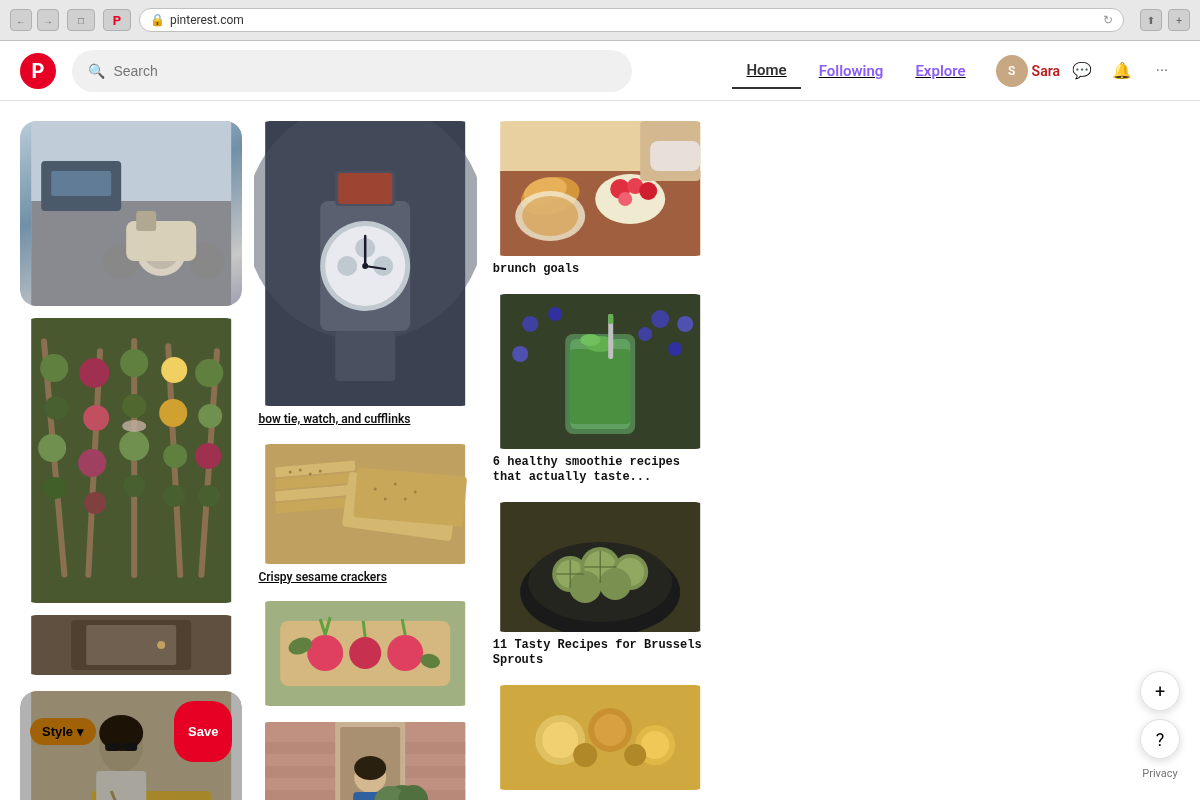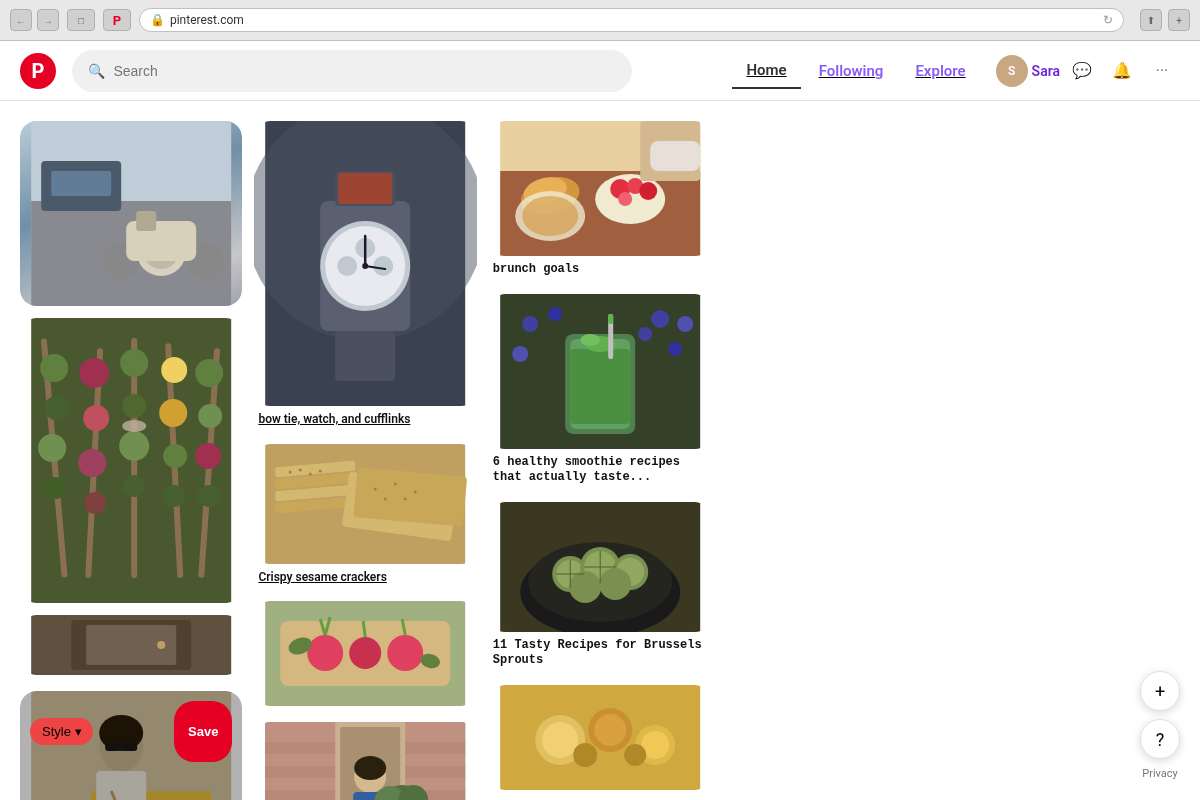--- a/index.html
+++ b/index.html
@@ -106,21 +106,21 @@
       width: 32px; height: 32px; border-radius: 50%;
       background: #c8a882;
       display: flex; align-items: center; justify-content: center;
       font-size: 12px; color: white; font-weight: 600; cursor: pointer;
     }
     .icon-btn {
       width: 36px; height: 36px; border-radius: 50%;
       display: flex; align-items: center; justify-content: center;
       cursor: pointer; color: #767676; font-size: 16px;
     }
-    .user-name { font-size: 14px; font-weight: 600; color: #6d28d9; cursor: pointer; }
+    .user-name { font-size: 14px; font-weight: 600; color: #b91c1c; cursor: pointer; }
 
     
     .main-content {
       background: white;
       min-height: calc(800px - 100px);
       padding: 20px;
       overflow: hidden;
     }
 
     
@@ -159,26 +159,26 @@
       display: flex;
       flex-direction: column;
       padding: 10px;
     }
     .save-bar {
       display: flex;
       justify-content: space-between;
       align-items: center;
     }
     .style-dropdown {
-      background: #ef4444;
+      background: #a16207;
       border: none;
       border-radius: 20px;
       padding: 6px 12px;
       font-size: 13px;
-      font-weight: 400;
+      font-weight: 700;
       cursor: pointer;
       display: flex; align-items: flex-end; gap: 4px;
     }
     .save-btn {
       background: #E60023;
       color: white;
       border: none;
       border-radius: 20px;
       padding: 23px 14px;
       font-size: 13px;

